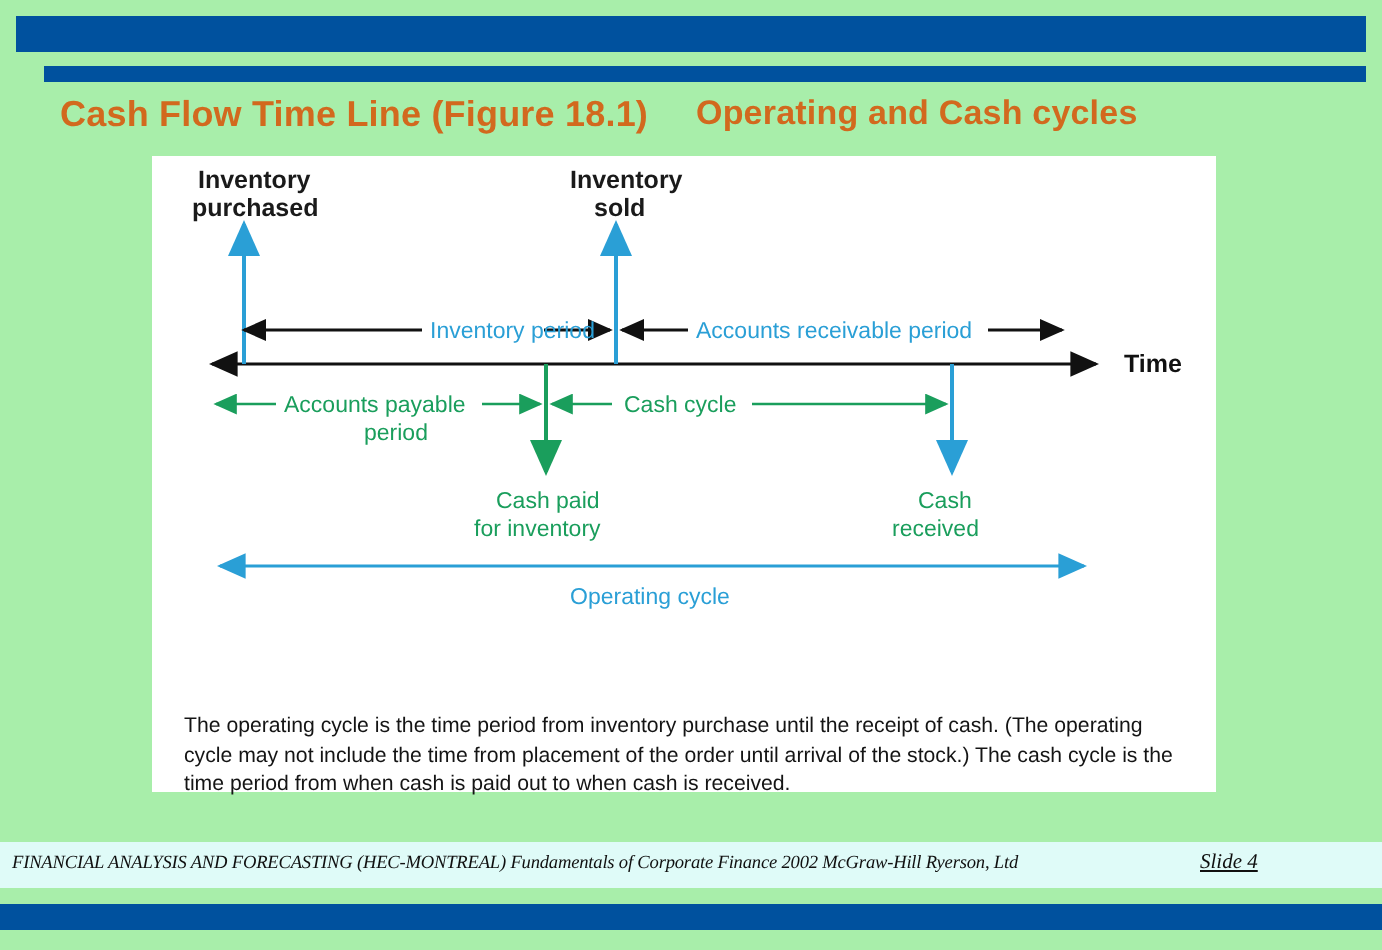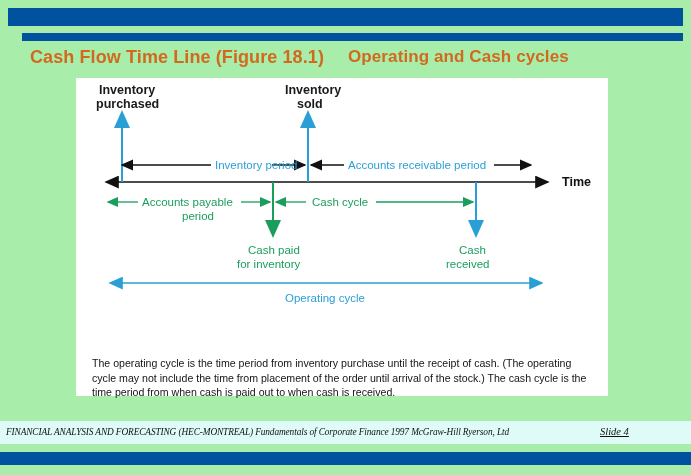--- a/index.html
+++ b/index.html
@@ -211,17 +211,17 @@
       <text class="fig-label lbl-green" x="236" y="128">Cash cycle</text>
 
       <line x1="34" y1="205" x2="466" y2="205" stroke="#2a9fd6" stroke-width="1.6" marker-end="url(#arrTeal)" marker-start="url(#arrTealStart)"></line>
       <text class="fig-label lbl-teal" x="209" y="224">Operating cycle</text>
     </svg>
 
     <div class="caption-text">The operating cycle is the time period from inventory purchase until the receipt of cash. (The operating cycle may not include the time from placement of the order until arrival of the stock.) The cash cycle is the time period from when cash is paid out to when cash is received.</div>
   </div>
 
   <div class="footer-band"></div>
-  <div class="footer-text">FINANCIAL ANALYSIS AND FORECASTING (HEC-MONTREAL)  Fundamentals of Corporate Finance 1997 McGraw-Hill Ryerson, Ltd</div>
+  <div class="footer-text">FINANCIAL ANALYSIS AND FORECASTING (HEC-MONTREAL)  Fundamentals of Corporate Finance 2002 McGraw-Hill Ryerson, Ltd</div>
   <div class="footer-slide">Slide 4</div>
   <div class="bottombar"></div>
 
 </div>
 
 </body></html>

